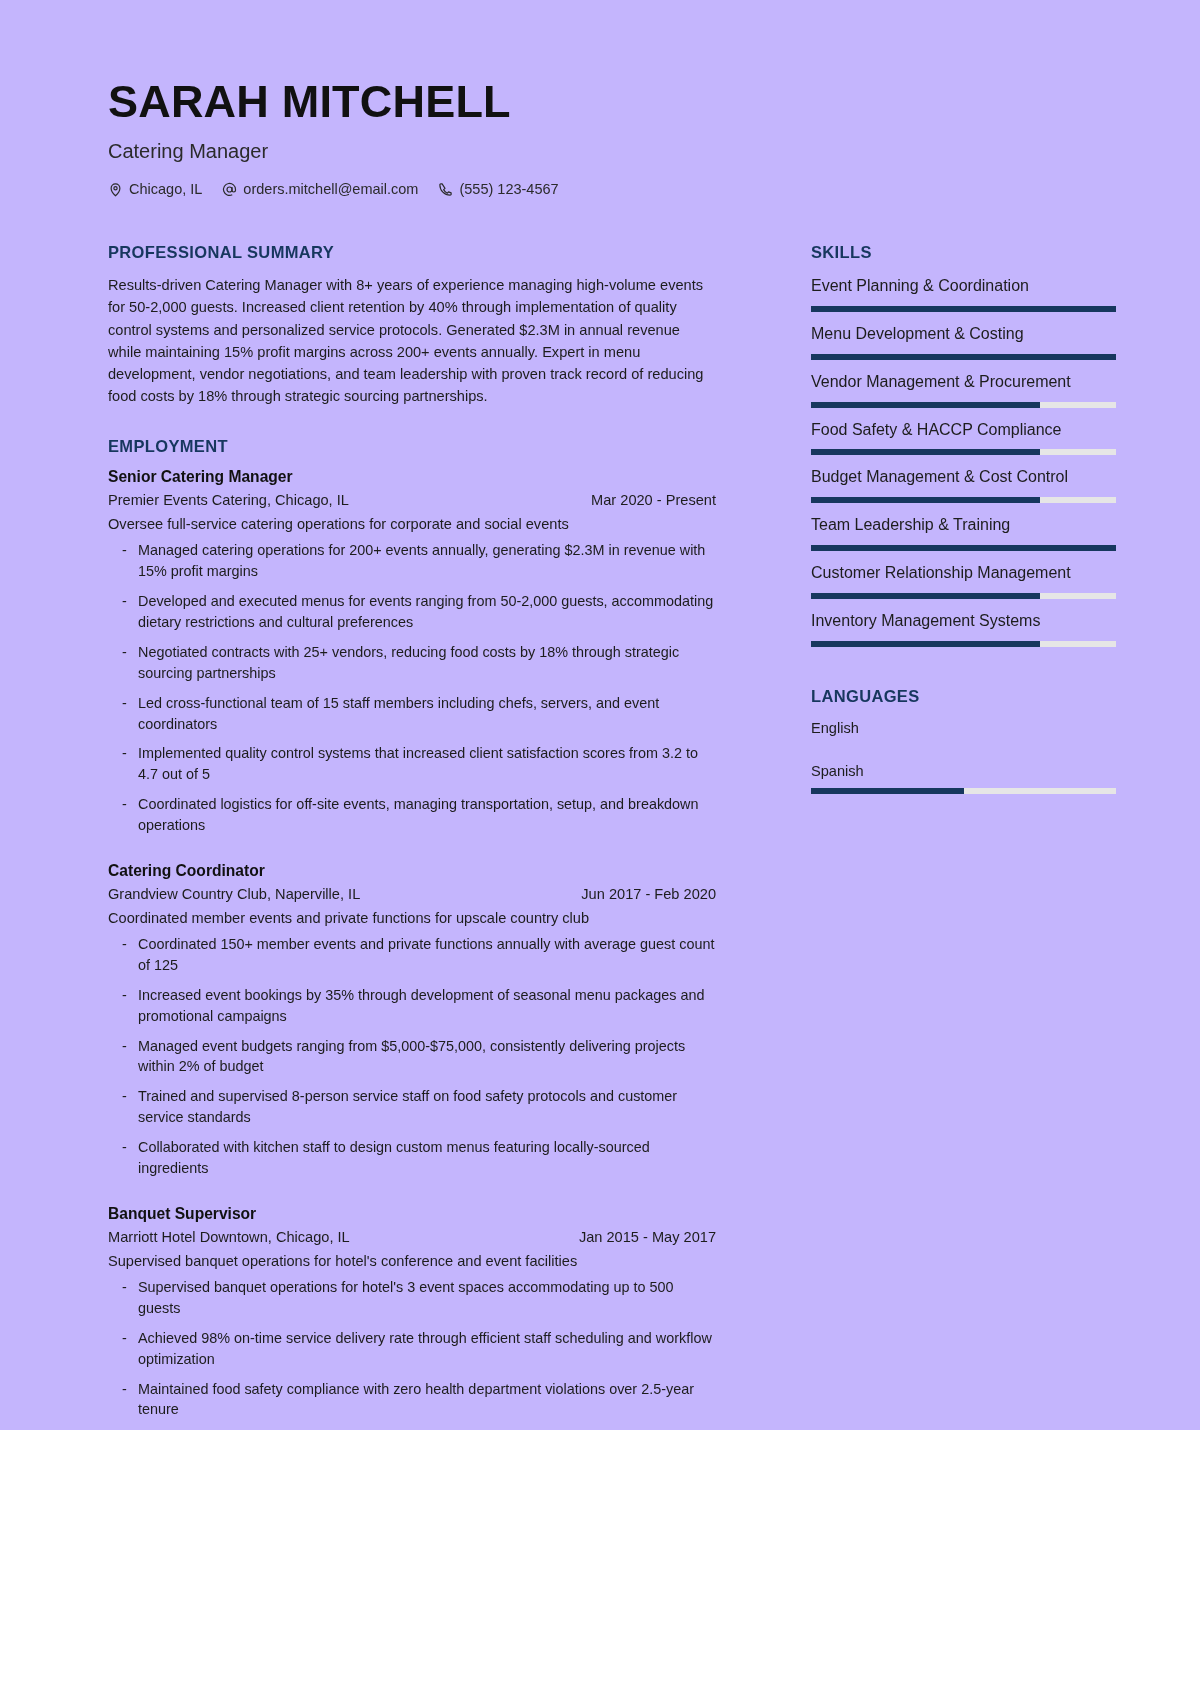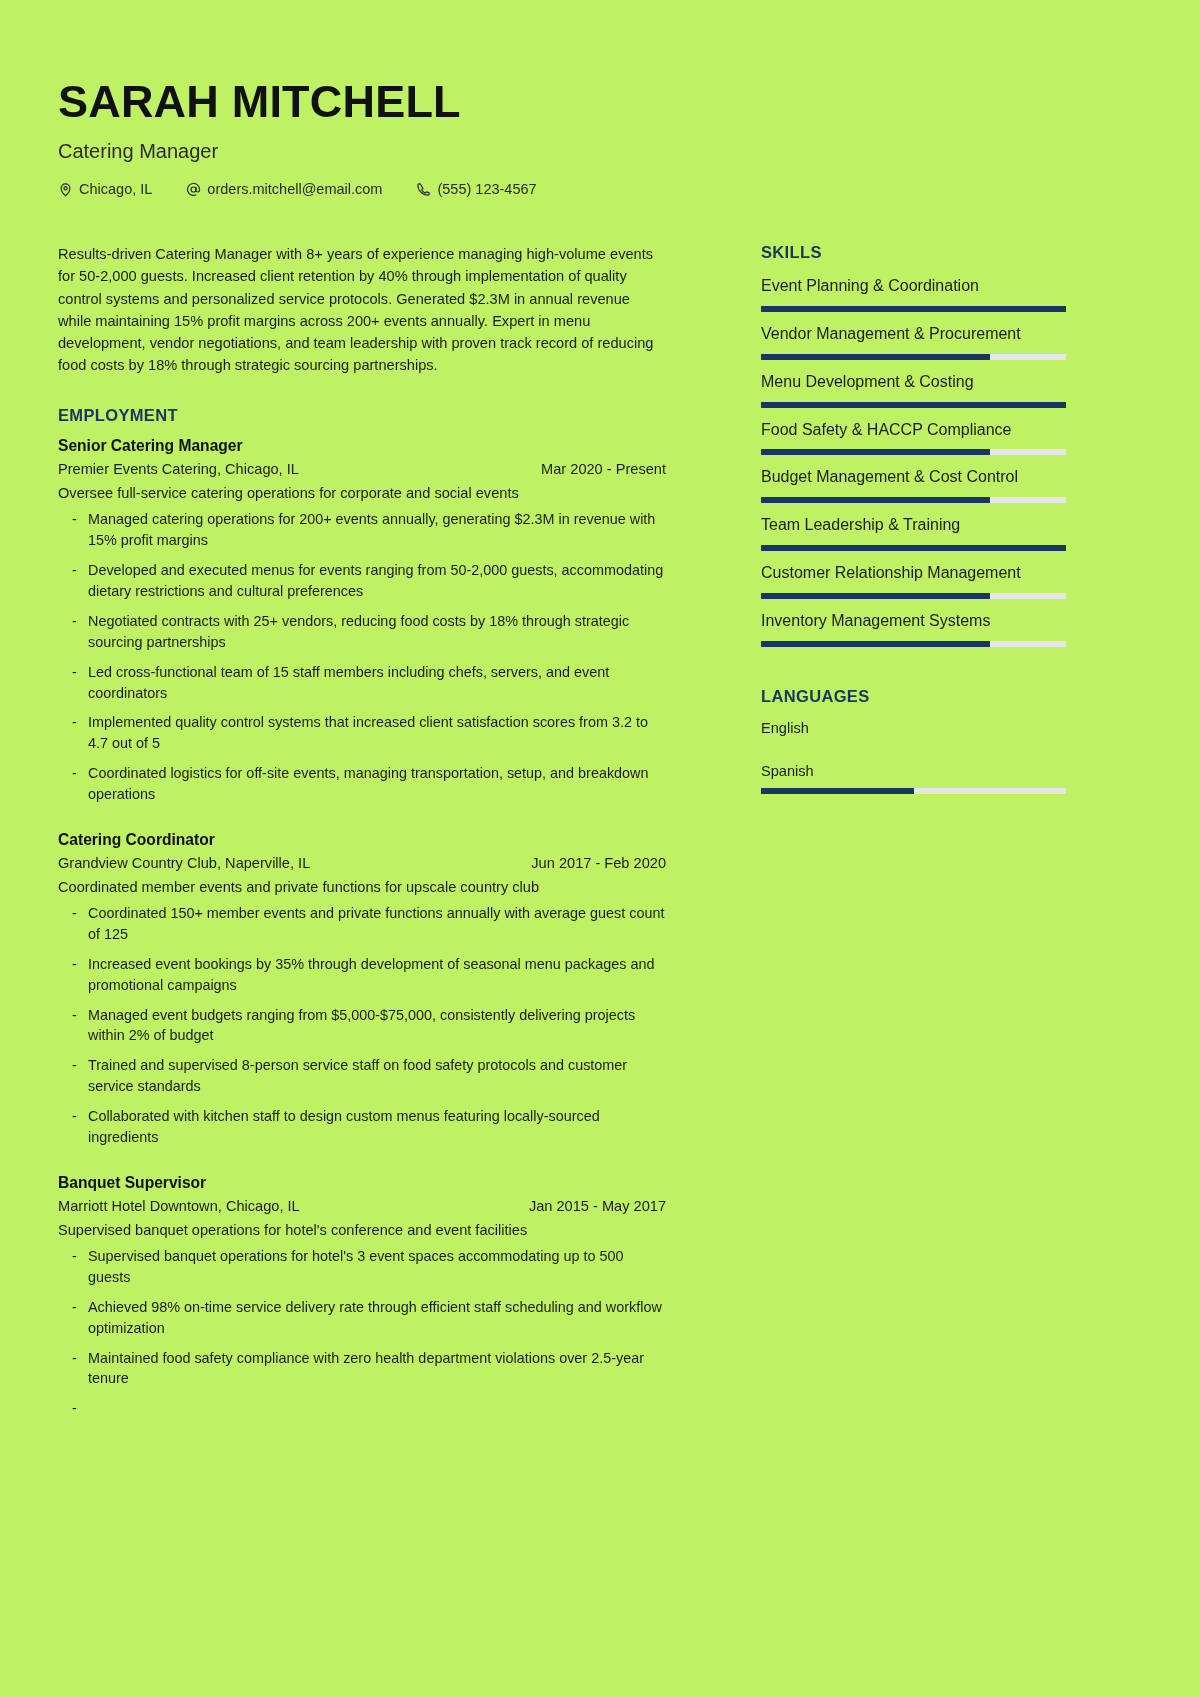--- a/index.html
+++ b/index.html
@@ -8,24 +8,24 @@
     background: #ffffff;
   }
   body {
     font-family: "Liberation Sans", sans-serif;
     color: #1a1a1a;
     -webkit-font-smoothing: antialiased;
   }
   .page {
     position: relative;
     width: 1200px;
-    height: 1697px;
-    background: #bef264;
+    height: 1430px;
+    background: #c4b5fd;
     box-sizing: border-box;
-    padding: 78px 82px 0 58px;
+    padding: 78px 82px 0 108px;
     overflow: hidden;
   }
 
   
   .hdr-name {
     font-size: 45px;
     font-weight: bold;
     letter-spacing: 0.2px;
     color: #111111;
     line-height: 1.05;
@@ -34,21 +34,21 @@
   .hdr-title {
     font-size: 20px;
     font-weight: normal;
     color: #2b2b2b;
     margin: 0 0 18px 0;
     line-height: 1.2;
   }
   .contact-row {
     display: flex;
     align-items: center;
-    gap: 34px;
+    gap: 20px;
     font-size: 14.5px;
     color: #2b2b2b;
     margin-bottom: 4px;
   }
   .contact-item {
     display: flex;
     align-items: center;
     gap: 6px;
     white-space: nowrap;
   }
@@ -199,20 +199,21 @@
       </div>
 
     </div>
   </div>
 
   <div class="cols">
 
     <div class="col-main">
 
       <div>
+        <div class="sec-h">PROFESSIONAL SUMMARY</div>
         <p class="summary">Results-driven Catering Manager with 8+ years of experience managing high-volume events for 50-2,000 guests. Increased client retention by 40% through implementation of quality control systems and personalized service protocols. Generated $2.3M in annual revenue while maintaining 15% profit margins across 200+ events annually. Expert in menu development, vendor negotiations, and team leadership with proven track record of reducing food costs by 18% through strategic sourcing partnerships.</p>
       </div>
 
       <div style="height:30px"></div>
 
       <div>
         <div class="sec-h">EMPLOYMENT</div>
         <div id="jobs-container">
   <div class="emp-block">
     <div class="emp-role">Senior Catering Manager</div>
@@ -313,29 +314,29 @@
       <div>
         <div class="side-sec-h">SKILLS</div>
         <div id="skills-container">
   <div class="skill-item">
     <div class="skill-label">Event Planning &amp; Coordination</div>
     <div class="bar-track">
       <div class="bar-fill" style="width:100%;background:#17375e"></div>
     </div>
   </div>
   <div class="skill-item">
+    <div class="skill-label">Menu Development &amp; Costing</div>
+    <div class="bar-track">
+      <div class="bar-fill" style="width:100%;background:#17375e"></div>
+    </div>
+  </div>
+  <div class="skill-item">
     <div class="skill-label">Vendor Management &amp; Procurement</div>
     <div class="bar-track">
       <div class="bar-fill" style="width:75%;background:#17375e"></div>
-    </div>
-  </div>
-  <div class="skill-item">
-    <div class="skill-label">Menu Development &amp; Costing</div>
-    <div class="bar-track">
-      <div class="bar-fill" style="width:100%;background:#17375e"></div>
     </div>
   </div>
   <div class="skill-item">
     <div class="skill-label">Food Safety &amp; HACCP Compliance</div>
     <div class="bar-track">
       <div class="bar-fill" style="width:75%;background:#17375e"></div>
     </div>
   </div>
   <div class="skill-item">
     <div class="skill-label">Budget Management &amp; Cost Control</div>

